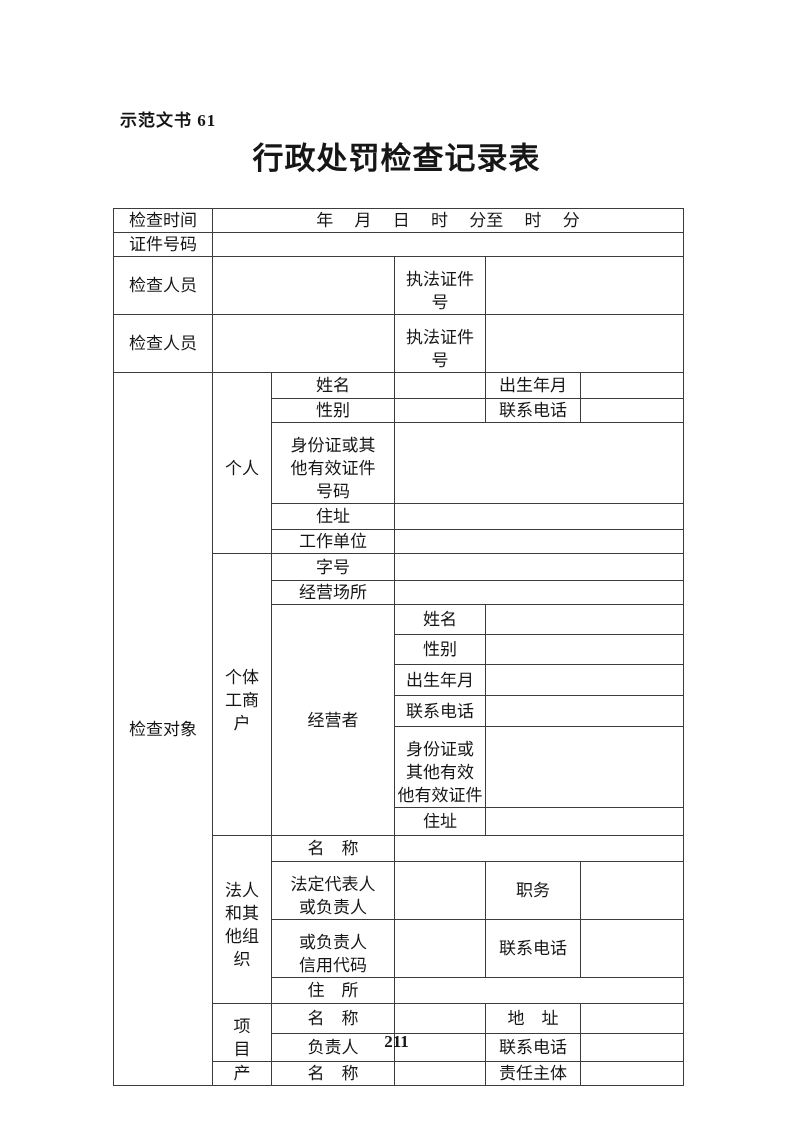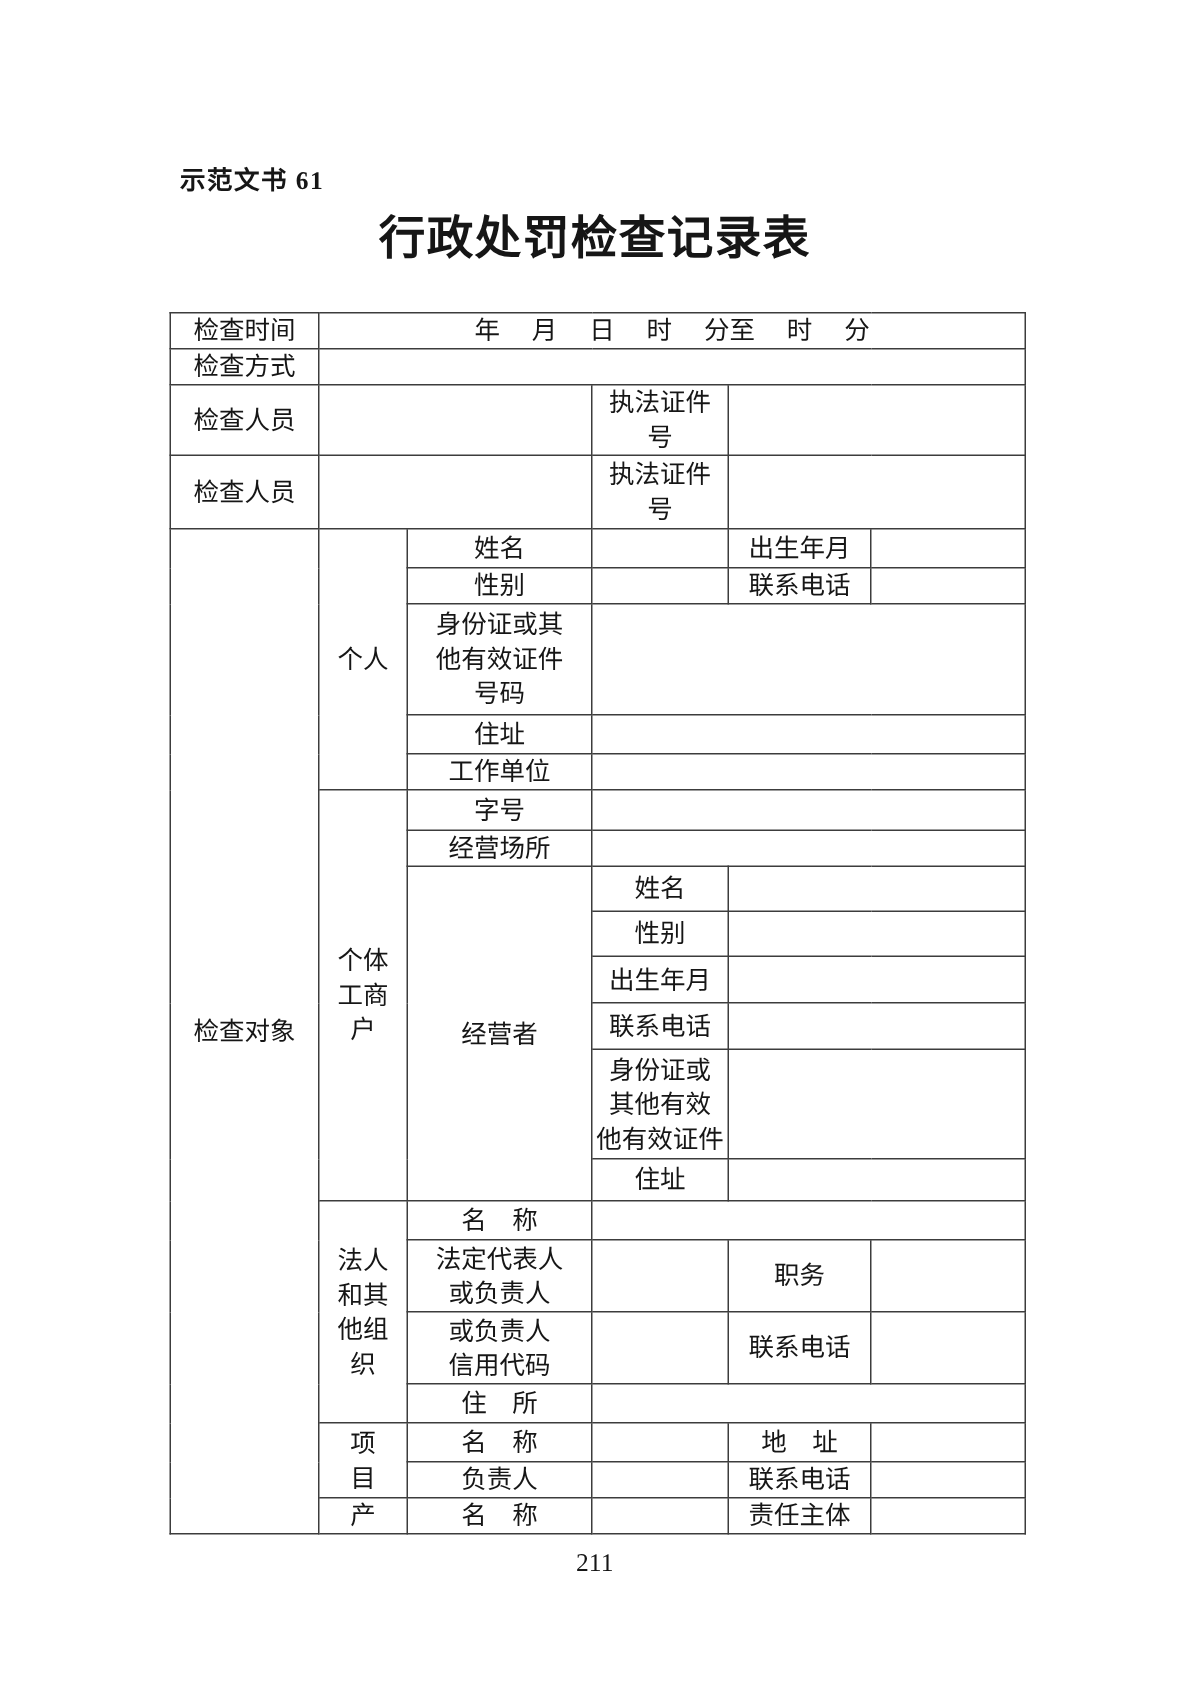--- a/index.html
+++ b/index.html
@@ -21,24 +21,24 @@
     position:absolute;left:113px;top:208px;
     border-collapse:collapse;table-layout:fixed;width:570px;
   }
   table.form td{
     border:1px solid #3c3c3c;
     text-align:center;vertical-align:middle;
     font-size:17px;line-height:23px;
     padding:0 2px;overflow:hidden;
   }
   table.form{border:1.5px solid #3c3c3c;}
-  .multiline{white-space:pre-line;display:inline-block;}
+  .multiline{white-space:pre-line;display:inline-block;margin-top:11px;}
   .page-number{
     position:absolute;left:0;top:1032px;width:793px;
-    text-align:center;font-size:17px;
+    text-align:center;font-size:17px;font-weight:bold;
   }
 </style>
 </head>
 <body>
 
 <div class="doc-label">示范文书 61</div>
 <h1 class="doc-title">行政处罚检查记录表</h1>
 
 <table class="form">
   <colgroup>
@@ -49,21 +49,21 @@
       <col style="width:95px">
       <col style="width:103px">
   </colgroup>
   <tbody>
 
     <tr style="height:22px">
       <td>检查时间</td>
       <td colspan="5">年　 月　 日　 时　 分至　 时　 分</td>
     </tr>
     <tr style="height:23px">
-      <td>检查方式</td>
+      <td>证件号码</td>
       <td colspan="5"></td>
     </tr>
     <tr style="height:47px">
       <td>检查人员</td>
       <td colspan="2"></td>
       <td><span class="multiline">执法证件
 号</span></td>
       <td colspan="2"></td>
     </tr>
     <tr style="height:49px">

